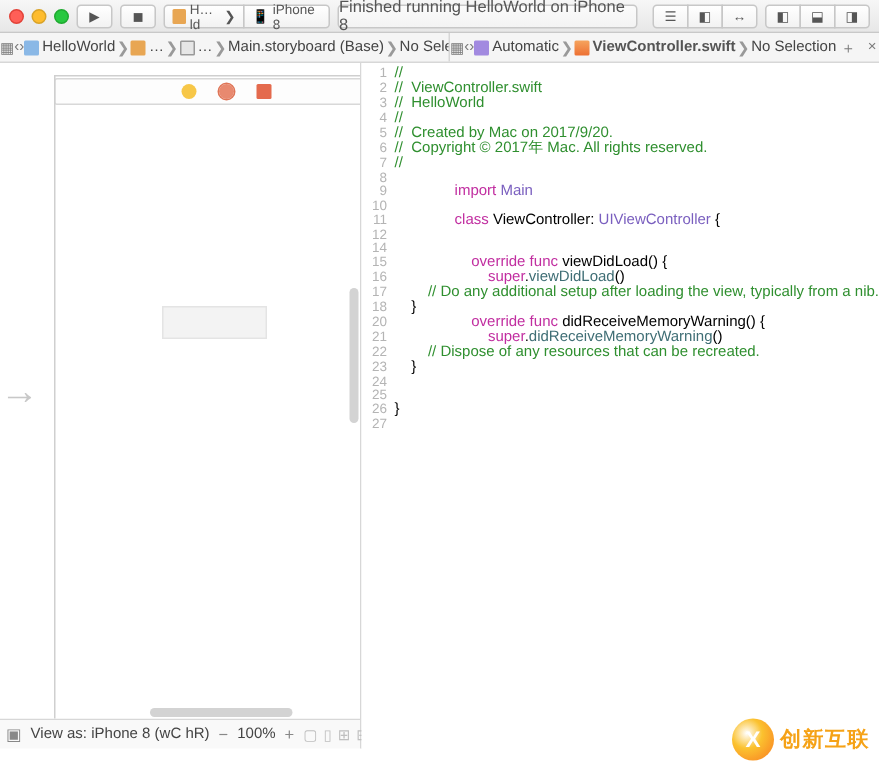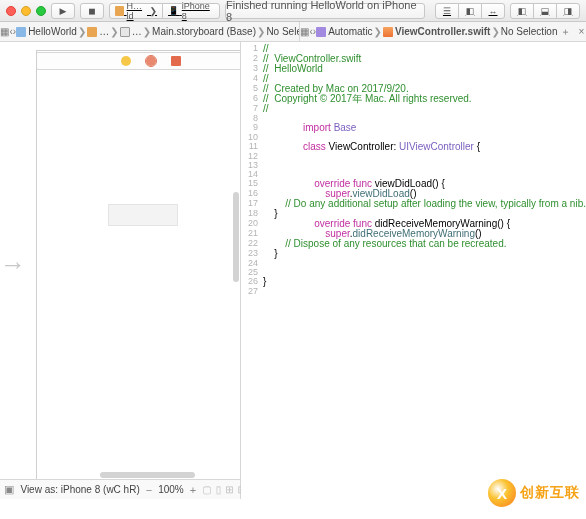--- a/index.html
+++ b/index.html
@@ -3,21 +3,21 @@
 <meta charset="utf-8">
 <style>
   * { box-sizing: border-box; margin: 0; padding: 0; font-family: -apple-system, "Helvetica Neue", Arial, sans-serif; }
   body { width: 586px; height: 519px; background: #fff; overflow: hidden; position: relative; font-size: 11px; }
 
   .toolbar { height: 22px; background: linear-gradient(#f7f7f7,#e7e7e7); border-bottom:1px solid #c8c8c8; display:flex; align-items:center; padding:0 6px; gap:5px; }
   .traffic { display:flex; gap:5px; align-items:center; }
   .dot { width:10px; height:10px; border-radius:50%; }
   .red{background:#ff5f57;border:1px solid #e24238;} .yellow{background:#febc2e;border:1px solid #d9a328;} .green{background:#28c840;border:1px solid #1faa30;}
   .tb-btn { height:16px; min-width:24px; border:1px solid #c7c7c7; border-radius:3px; background:linear-gradient(#fff,#f2f2f2); display:flex; align-items:center; justify-content:center; color:#555; font-size:9px; }
-  .tb-seg { display:flex;text-decoration:underline; }
+  .tb-seg { display:flex; }
   .tb-seg .tb-btn { border-radius:0; margin-left:-1px; }
   .tb-seg .tb-btn:first-child{border-radius:3px 0 0 3px;margin-left:0;}
   .tb-seg .tb-btn:last-child{border-radius:0 3px 3px 0;}
   .scheme { display:flex; align-items:center; }
   .scheme .tb-btn{min-width:50px; padding:0 5px;}
   .status { flex:0 0 200px; height:16px; border:1px solid #c7c7c7; border-radius:3px; background:linear-gradient(#fbfbfb,#f3f3f3); font-size:11px; color:#555; display:flex; align-items:center; justify-content:center; }
   .spacer{flex:1;}
 
   .pathbar { height:20px; background:#f5f5f5; border-bottom:1px solid #d7d7d7; display:flex; align-items:center; font-size:10px; color:#444; }
   .pathbar .half{display:flex;align-items:center;height:100%;overflow:hidden;}
@@ -180,25 +180,24 @@
 
   <div class="code-panel" id="code-panel">
       <div class="line"><div class="gutter">1</div><div class="code c-comment">//</div></div>
       <div class="line"><div class="gutter">2</div><div class="code c-comment">//  ViewController.swift</div></div>
       <div class="line"><div class="gutter">3</div><div class="code c-comment">//  HelloWorld</div></div>
       <div class="line"><div class="gutter">4</div><div class="code c-comment">//</div></div>
       <div class="line"><div class="gutter">5</div><div class="code c-comment">//  Created by Mac on 2017/9/20.</div></div>
       <div class="line"><div class="gutter">6</div><div class="code c-comment">//  Copyright © 2017年 Mac. All rights reserved.</div></div>
       <div class="line"><div class="gutter">7</div><div class="code c-comment">//</div></div>
       <div class="line"><div class="gutter">8</div><div class="code "></div></div>
-      <div class="line"><div class="gutter">9</div><div class="code "><span class="c-keyword">import</span> <span class="c-type">Base</span></div></div>
+      <div class="line"><div class="gutter">9</div><div class="code "><span class="c-keyword">import</span> <span class="c-type">Main</span></div></div>
       <div class="line"><div class="gutter">10</div><div class="code "></div></div>
       <div class="line"><div class="gutter">11</div><div class="code "><span class="c-keyword">class</span> ViewController: <span class="c-type">UIViewController</span> {</div></div>
       <div class="line"><div class="gutter">12</div><div class="code "></div></div>
-      <div class="line"><div class="gutter">13</div><div class="code "></div></div>
       <div class="line"><div class="gutter">14</div><div class="code "></div></div>
       <div class="line"><div class="gutter">15</div><div class="code ">    <span class="c-keyword">override func</span> viewDidLoad() {</div></div>
       <div class="line"><div class="gutter">16</div><div class="code ">        <span class="c-keyword">super</span>.<span class="c-method">viewDidLoad</span>()</div></div>
       <div class="line"><div class="gutter">17</div><div class="code c-comment">        // Do any additional setup after loading the view, typically from a nib.</div></div>
       <div class="line"><div class="gutter">18</div><div class="code ">    }</div></div>
       <div class="line"><div class="gutter">20</div><div class="code ">    <span class="c-keyword">override func</span> didReceiveMemoryWarning() {</div></div>
       <div class="line"><div class="gutter">21</div><div class="code ">        <span class="c-keyword">super</span>.<span class="c-method">didReceiveMemoryWarning</span>()</div></div>
       <div class="line"><div class="gutter">22</div><div class="code c-comment">        // Dispose of any resources that can be recreated.</div></div>
       <div class="line"><div class="gutter">23</div><div class="code ">    }</div></div>
       <div class="line"><div class="gutter">24</div><div class="code "></div></div>

